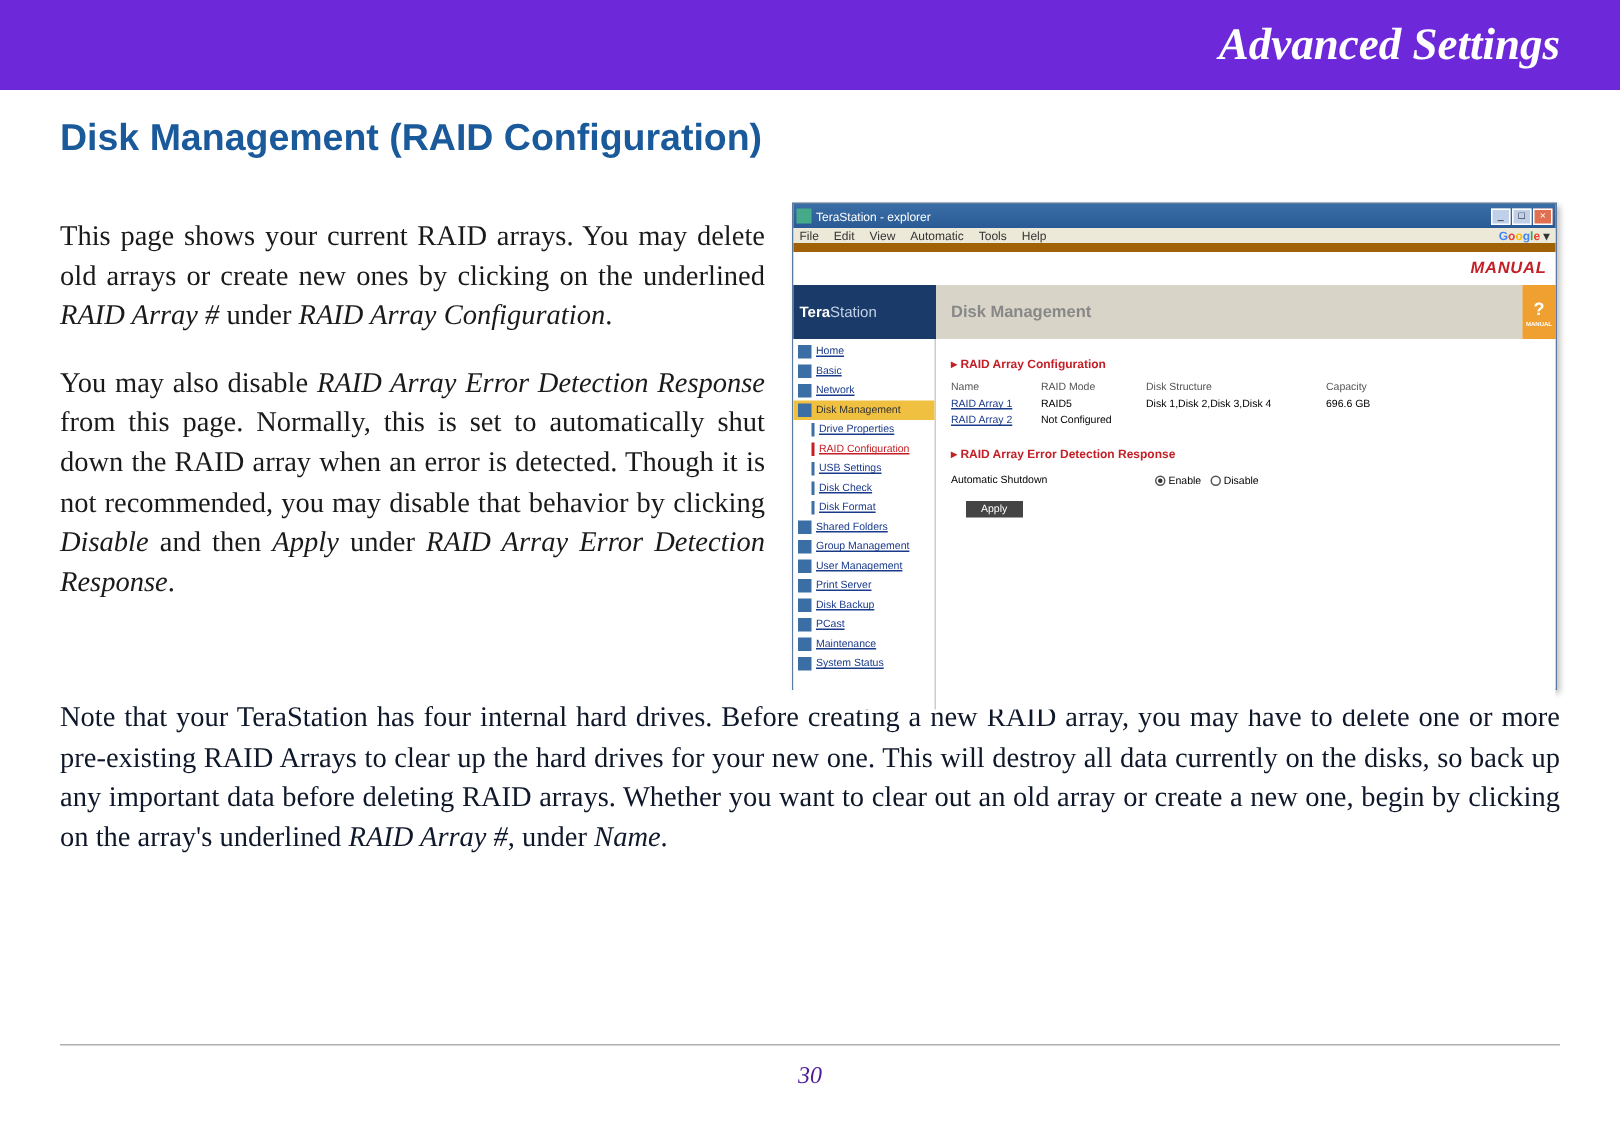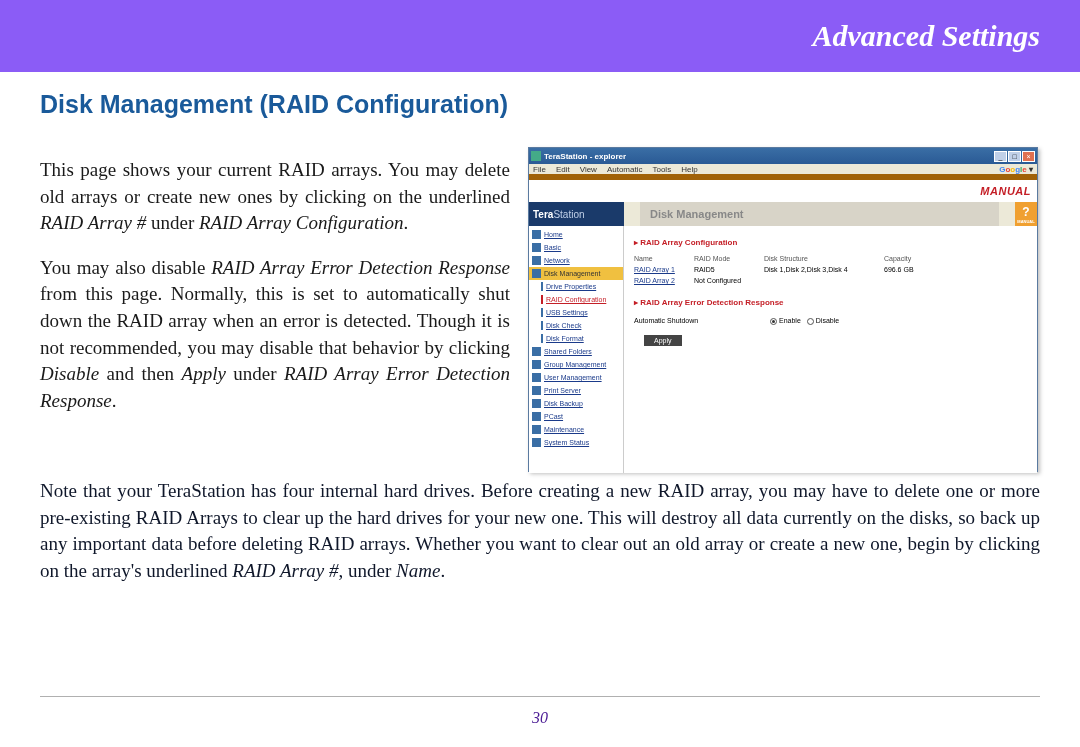--- a/index.html
+++ b/index.html
@@ -1,45 +1,45 @@
 <!DOCTYPE html>
 <html><head>
 <meta charset="utf-8">
 <style>
   * { box-sizing: border-box; margin: 0; padding: 0; }
   body { width: 1080px; height: 747px; font-family: Georgia, 'Times New Roman', serif; background: #fff; position: relative; }
-  .red-banner { background: #8b5cf6; height: 72px; display: flex; align-items: center; justify-content: flex-end; padding-right: 40px; }
+  .red-banner { background: #6d28d9; height: 60px; display: flex; align-items: center; justify-content: flex-end; padding-right: 40px; }
   .banner-title { color: #fff; font-style: italic; font-weight: bold; font-size: 30px; font-family: Georgia, serif; }
   .content { padding: 18px 40px 0 40px; }
   .section-heading { color: #1a5a9a; font-weight: bold; font-size: 25px; font-family: 'Trebuchet MS', Arial, sans-serif; margin-bottom: 28px; }
   .two-col { display: flex; gap: 18px; }
   .left-col { width: 470px; }
   .right-col { width: 510px; }
   .para { font-size: 19px; line-height: 1.4; text-align: justify; color: #1a1a1a; margin-bottom: 18px; margin-top: 10px; }
   .para .ital { font-style: italic; }
   .full-para { font-size: 19px; line-height: 1.4; text-align: justify; color: #0f172a; margin-top: 6px; }
   .full-para .ital { font-style: italic; }
   .page-num { position: absolute; bottom: 20px; left: 0; right: 0; text-align: center; font-style: italic; font-size: 16px; color: #4c1d95; }
   .footer-line { position: absolute; bottom: 50px; left: 40px; right: 40px; border-top: 1px solid #b0b0b0; }
 
   
   .shot { border: 1px solid #5a7aa0; background: #ece9d8; width: 510px; height: 325px; box-shadow: 2px 2px 4px rgba(0,0,0,0.25); font-family: Tahoma, Arial, sans-serif; font-size: 8px; position: relative; }
   .titlebar { background: linear-gradient(#3a6ea5, #2a5a95); height: 16px; display: flex; align-items: center; padding: 0 2px; color:#fff; }
   .titlebar .favicon { width:10px; height:10px; background:#4a8; margin-right:3px; }
-  .titlebar .ttext { flex:1; font-size:8px; font-weight:bold; }
+  .titlebar .ttext { flex:1; font-size:8px; font-weight:normal; }
   .winbtns { display:flex; gap:1px; }
   .winbtn { width:13px; height:11px; background:#c0d0e8; border:1px solid #fff; font-size:7px; text-align:center; line-height:9px; color:#000; }
   .winbtn.close { background:#e07050; color:#fff; }
   .menubar { background:#ece9d8; height:16px; display:flex; align-items:center; padding:0 4px; gap:10px; font-size:8px; color:#333; border-bottom:6px solid #a16207; }
   .menubar .spacer { flex:1; }
   .google { font-weight:bold; }
   .google .g1{color:#4285f4;} .google .g2{color:#ea4335;} .google .g3{color:#fbbc05;} .google .g4{color:#4285f4;} .google .g5{color:#34a853;} .google .g6{color:#ea4335;}
   .brandrow { background:#fff; height:22px; display:flex; align-items:center; justify-content:flex-end; padding:0 6px; }
   .buffalo { color:#c41e26; font-weight:bold; font-style:italic; font-size:11px; letter-spacing:0.5px; }
-  .headerrow { display:flex; height:24px;gap:16px; }
+  .headerrow { display:flex; height:36px; }
   .logo-box { width:95px; background:#1a3a6a; color:#fff; display:flex; align-items:center; padding-left:4px; font-size:10px; }
   .logo-box b { font-weight:bold; }
   .logo-box .light { font-weight:normal; color:#c0d0e8; }
   .pgtitle { flex:1; background:#d8d4c8; display:flex; align-items:center; padding-left:10px; font-weight:bold; color:#888; font-size:11px; }
   .help-icon { width:22px; background:#f0a030; color:#fff; display:flex; flex-direction:column; align-items:center; justify-content:center; font-size:12px; font-weight:bold; }
   .help-icon .sm { font-size:4px; }
   .mainrow { display:flex; height:247px; background:#fff; }
   .sidebar { width:95px; background:#fff; border-right:1px solid #ccc; padding-top:2px; }
   .sb-item { display:flex; align-items:center; height:13px; padding-left:3px; font-size:7px; }
   .sb-item .box { width:9px; height:9px; margin-right:3px; display:inline-block; }

